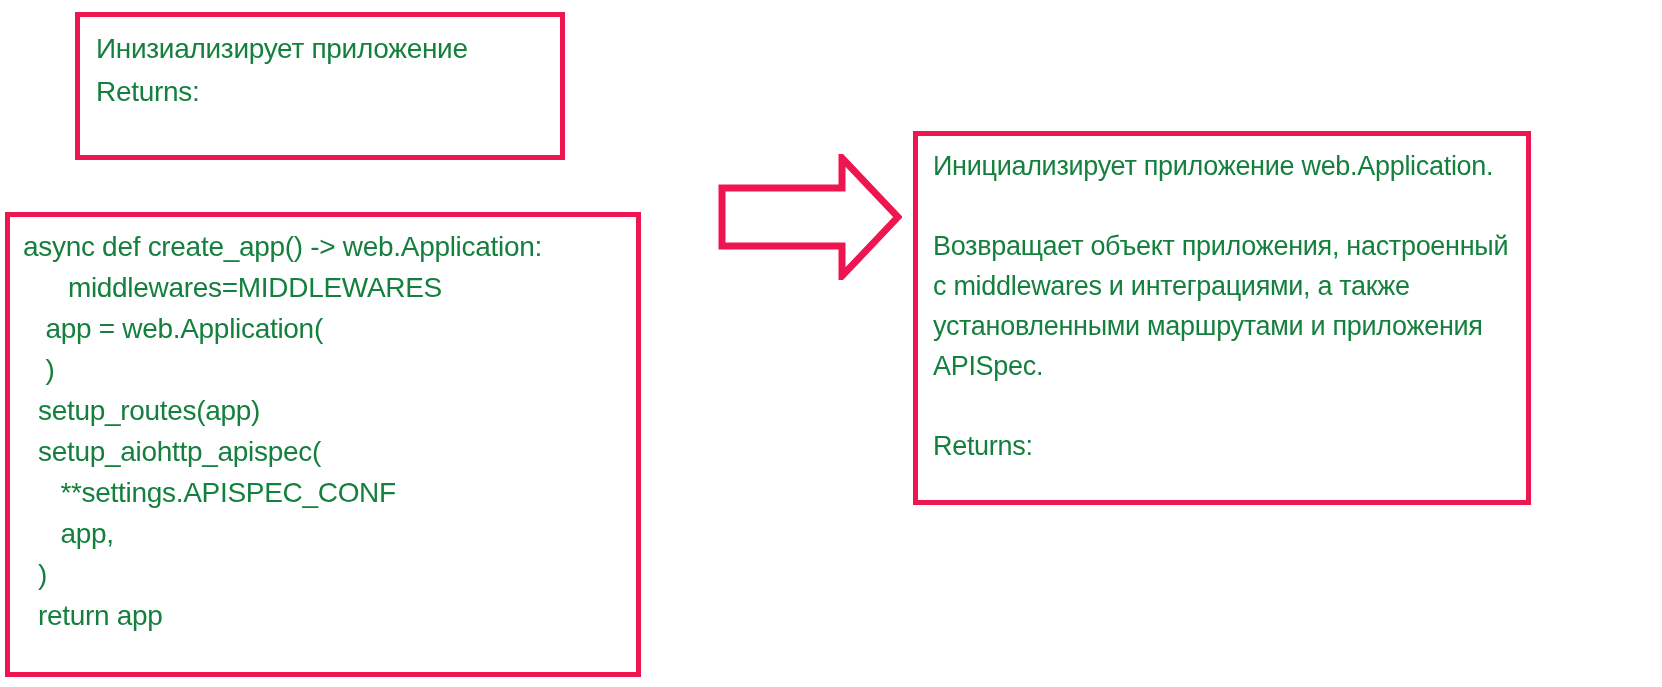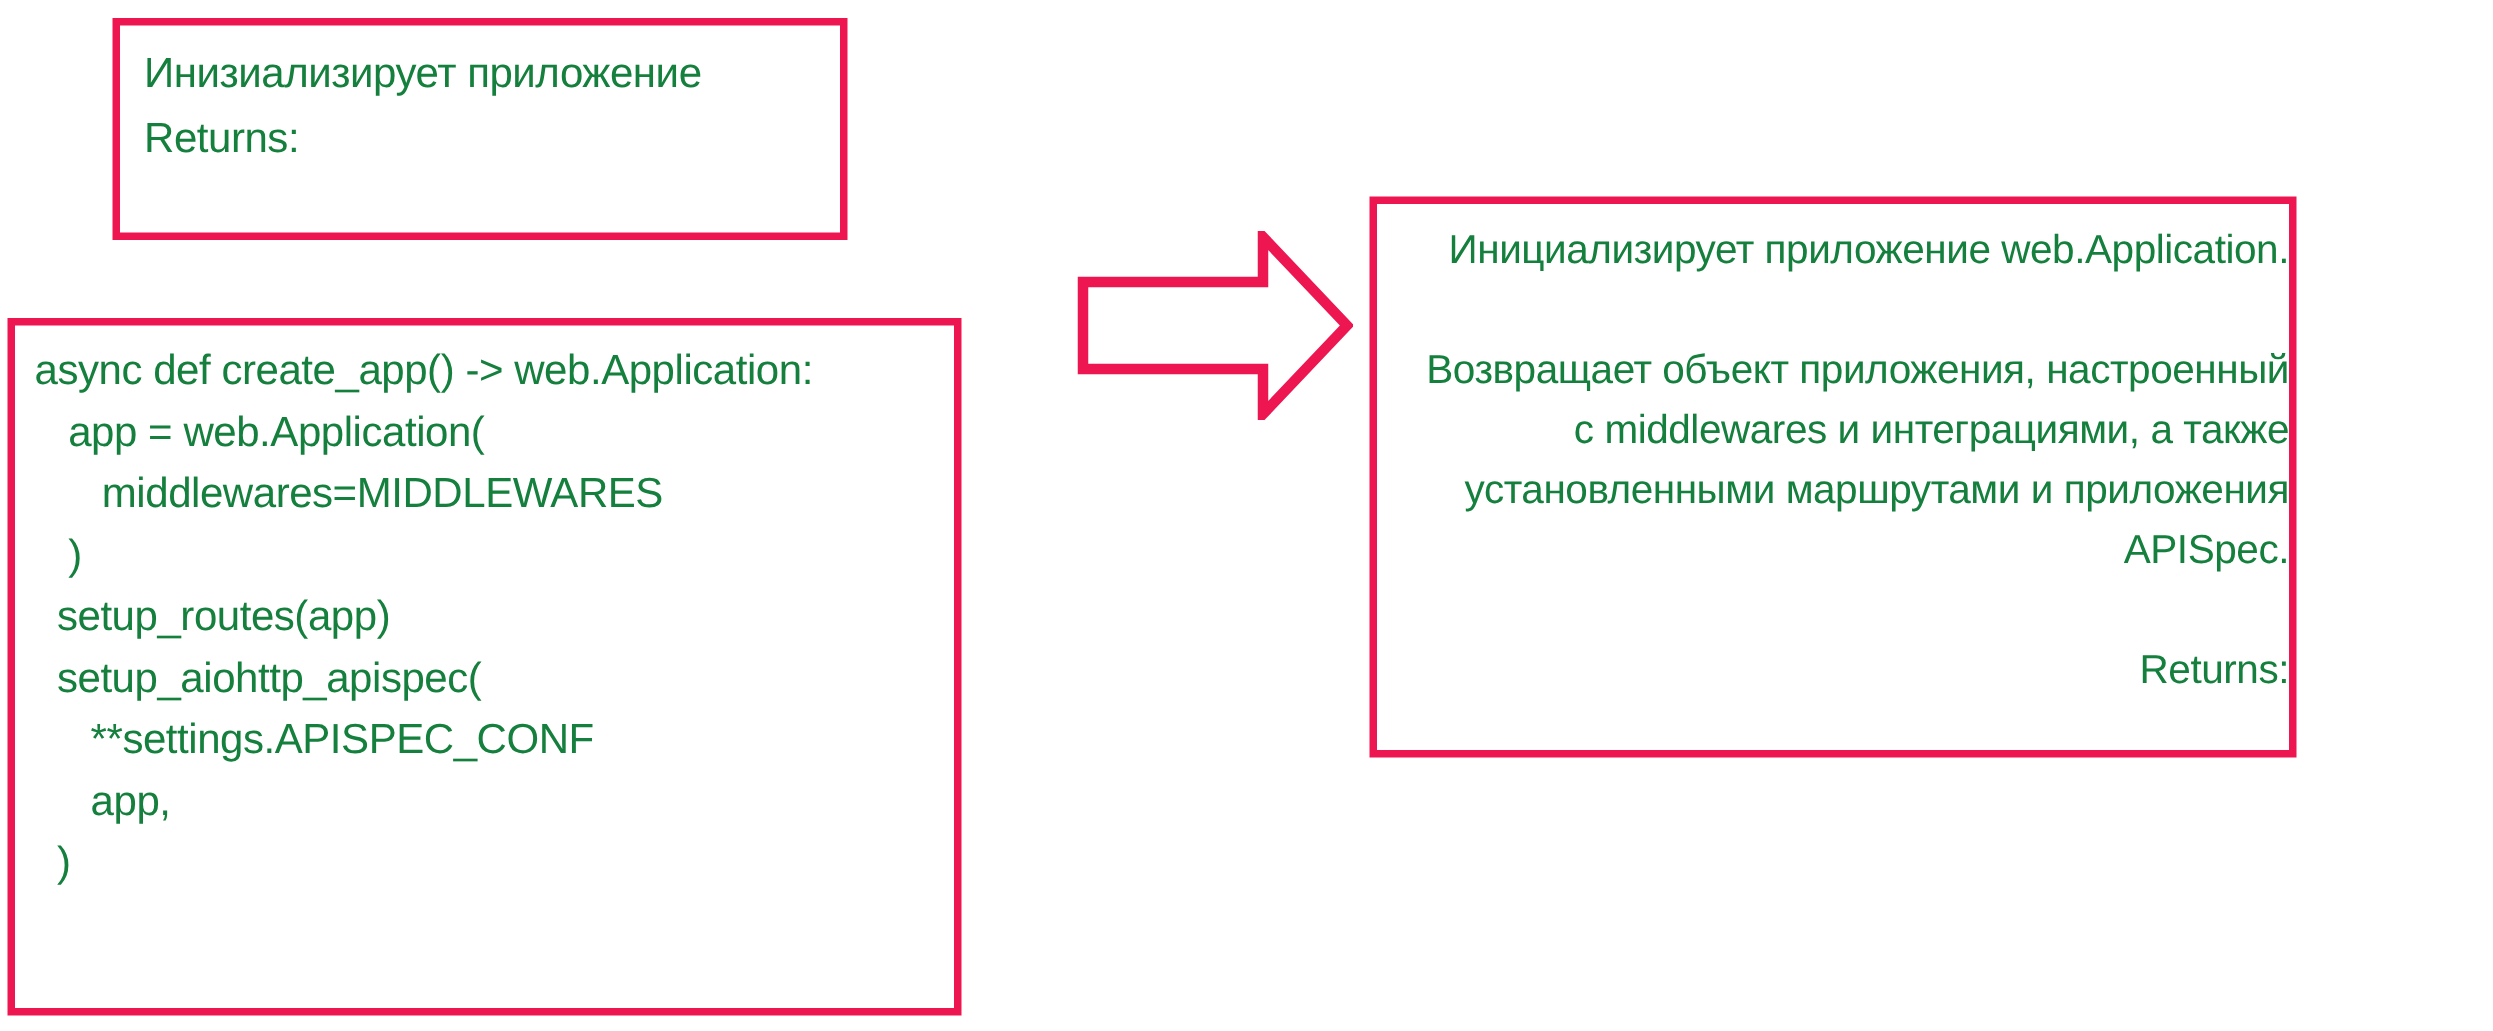--- a/index.html
+++ b/index.html
@@ -34,48 +34,49 @@
     padding: 9px 0 0 13px;
     font-size: 28px;
   }
   #box-code .line { height: 41px; line-height: 41px; }
 
   #box-full-docstring {
     left: 913px; top: 131px; width: 618px; height: 374px;
     padding: 10px 0 0 15px;
     font-size: 27px;
   }
-  #box-full-docstring .line { height: 40px; line-height: 40px; text-align: right; }
+  #box-full-docstring .line { height: 40px; line-height: 40px; }
 
   #arrow {
     position: absolute;
     left: 718px; top: 154px; width: 184px; height: 126px;
   }
   #arrow svg { display: block; width: 100%; height: 100%; }
 </style>
 </head>
 <body>
 
 <div id="canvas">
 
   <div class="box" id="box-short-docstring">
     <div class="line">Инизиализирует приложение</div>
     <div class="line">Returns:</div>
   </div>
 
   <div class="box" id="box-code">
     <div class="line">async def create_app() -&gt; web.Application:</div>
+    <div class="line">      middlewares=MIDDLEWARES</div>
     <div class="line">   app = web.Application(</div>
-    <div class="line">      middlewares=MIDDLEWARES</div>
     <div class="line">   )</div>
     <div class="line">  setup_routes(app)</div>
     <div class="line">  setup_aiohttp_apispec(</div>
     <div class="line">     **settings.APISPEC_CONF</div>
     <div class="line">     app,</div>
     <div class="line">  )</div>
+    <div class="line">  return app</div>
   </div>
 
   <div id="arrow">
     <svg viewBox="0 0 184 126" xmlns="http://www.w3.org/2000/svg" aria-hidden="true">
       <path d="M4 34 H124 V4 L180 63 L124 122 V92 H4 Z" fill="#ffffff" stroke="var(--accent)" stroke-width="7" stroke-linejoin="miter"></path>
     </svg>
   </div>
 
   <div class="box" id="box-full-docstring">
     <div class="line">Инициализирует приложение web.Application.</div>

